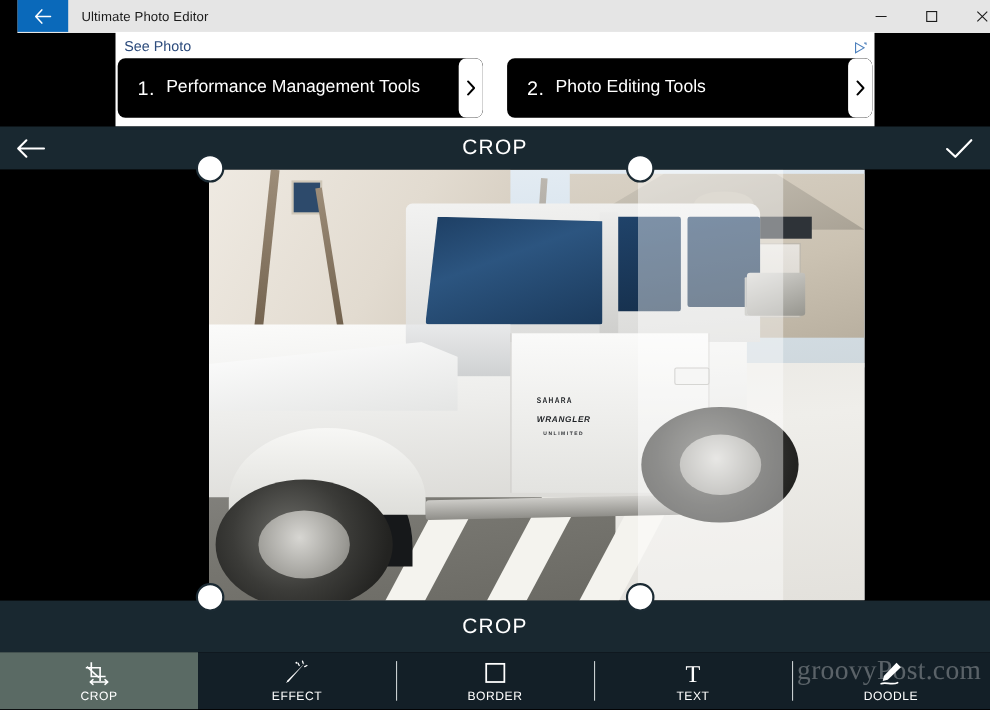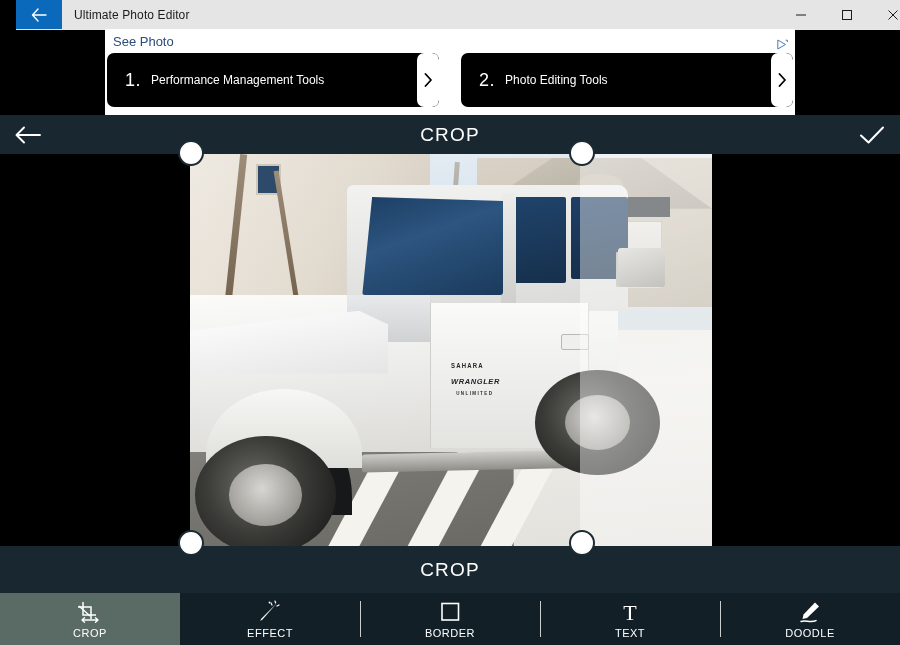--- a/index.html
+++ b/index.html
@@ -54,21 +54,21 @@
   .ad-card{
     position:relative;flex:1;background:#000;border-radius:7px;
     display:flex;align-items:center;height:54px;overflow:hidden;cursor:pointer;
   }
   .ad-num{
     color:#ffffff;font-size:18px;font-weight:400;padding-left:18px;
     padding-right:2px;letter-spacing:.5px;
   }
   .ad-num::after{content:".";}
   .ad-label{
-    color:#ffffff;font-size:12px;padding-left:8px;
+    color:#ffffff;font-size:16px;padding-left:8px;
     white-space:nowrap;overflow:hidden;text-overflow:ellipsis;flex:1;
   }
   .ad-go{
     position:absolute;right:0;top:0;height:54px;width:22px;
     background:#ffffff;border-radius:7px;
     display:flex;align-items:center;justify-content:center;
     cursor:pointer;
   }
   .ad-go svg{display:block;}
 
@@ -90,21 +90,21 @@
     width:56px;display:flex;align-items:center;justify-content:center;
     cursor:pointer;
   }
 
   
   .canvas{
     position:absolute;left:0;top:154px;width:900px;height:392px;
     background:#000;overflow:hidden;
   }
   .photo{
-    position:absolute;left:190px;top:0px;width:522px;height:392px;
+    position:absolute;left:190px;top:0px;width:596px;height:392px;
     overflow:hidden;background:#cfd3d6;
   }
 
   
   .ph-sky{position:absolute;left:0;top:0;width:100%;height:46%;
     background:linear-gradient(175deg,#e7eef4 0%,#d8e4ee 40%,#cfd8dd 100%);}
   .ph-house{position:absolute;left:0;top:0;width:46%;height:47%;
     background:linear-gradient(120deg,#efeae2 0%,#e2dbd0 55%,#cfc6b8 100%);}
   .ph-house2{position:absolute;left:55%;top:1%;width:45%;height:38%;
     background:linear-gradient(165deg,#d9d2c6 0%,#cbc2b2 60%,#b9b0a0 100%);}
@@ -422,14 +422,15 @@
         <svg width="26" height="24" viewBox="0 0 26 24">
           <path d="M18 2.5 L22 6.5 L10 18 L5.5 19 L6.5 14.5 Z" fill="#fff"></path>
           <path d="M4 21.5 C8 19.8 14 23 19 20.6" stroke="#fff" stroke-width="1.5" fill="none" stroke-linecap="round"></path>
         </svg>
       </span>
       <span class="lbl">DOODLE</span>
     </div>
 
   </div>
 
+  <div class="wm">groovyPost.com</div>
 
 </div>
 
 </body></html>

